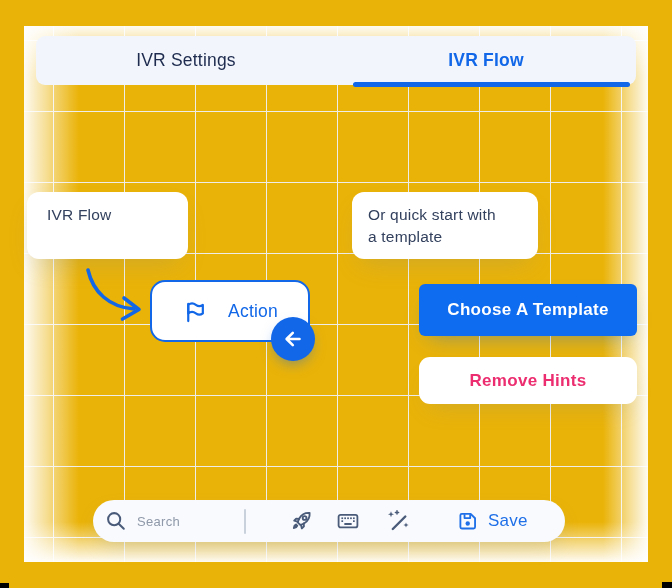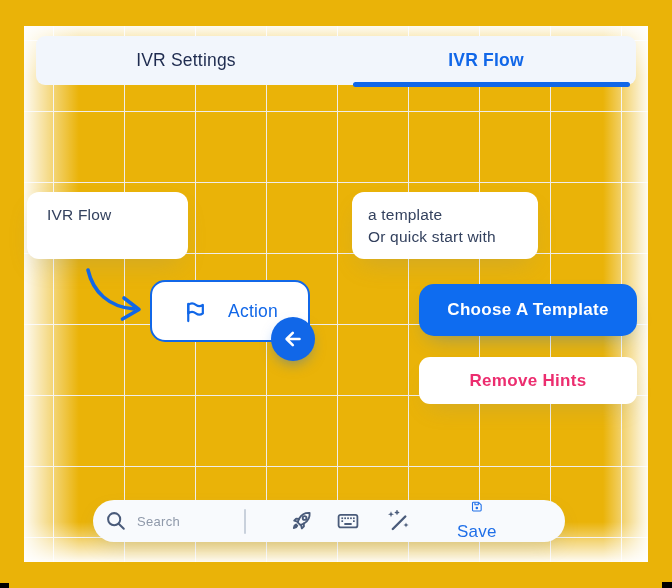--- a/index.html
+++ b/index.html
@@ -105,21 +105,21 @@
     cursor: pointer;
   }
 
   
   .choose-btn {
     position: absolute;
     left: 419px; top: 284px;
     width: 218px; height: 52px;
     background: #0e6cf0;
     border: none;
-    border-radius: 15px;
+    border-radius: 6px;
     color: #ffffff;
     font-family: inherit;
     font-size: 17px; font-weight: 700; letter-spacing: .3px;
     display: flex; align-items: center; justify-content: center;
     box-shadow: 0 10px 22px -10px rgba(14,108,240,.45);
     cursor: pointer;
   }
   .remove-btn {
     position: absolute;
     left: 419px; top: 357px;
@@ -144,21 +144,21 @@
     border-radius: 21px;
     box-shadow: 0 8px 20px -6px rgba(130,150,185,.28);
   }
   .toolbar .abs { position: absolute; display: flex; align-items: center; }
   .tb-search-icon  { left: 12px;  top: 10px; cursor: pointer; }
   .tb-search-label { left: 44px;  top: 0; height: 42px; color: #8f99aa; font-size: 13px; letter-spacing: .3px; cursor: text; }
   .tb-divider      { left: 151px; top: 9px;  width: 2px; height: 25px; background: #c9d1dc; border-radius: 1px; }
   .tb-rocket   { left: 197px; top: 9px; cursor: pointer; }
   .tb-keyboard { left: 243px; top: 9px; cursor: pointer; }
   .tb-wand     { left: 293px; top: 9px; cursor: pointer; }
-  .tb-save     { left: 364px; top: 0; height: 42px; gap: 9px; cursor: pointer; flex-direction: column; }
+  .tb-save     { left: 364px; top: 0; height: 42px; gap: 9px; cursor: pointer; }
   .tb-save .save-label { color: #1f6fe8; font-size: 17px; font-weight: 500; letter-spacing: .2px; }
 
   
   .corner-mark { position: absolute; background: #000; }
   .corner-mark.bl { left: 0;   top: 583px; width: 9px;  height: 5px; }
   .corner-mark.br { left: 662px; top: 582px; width: 10px; height: 6px; }
 </style>
 </head>
 <body>
 
@@ -170,22 +170,22 @@
     <div class="tab settings">IVR Settings</div>
     <div class="tab flow">IVR Flow</div>
     <div class="tab-underline"></div>
   </div>
 
   <div class="hint hint-left">
     <div>IVR Flow</div>
   </div>
 
   <div class="hint hint-right">
+    <div>Or quick start with</div>
     <div>a template</div>
-    <div>Or quick start with</div>
   </div>
 
   <svg class="curve-arrow" width="80" height="60" viewBox="0 0 80 60">
     <path d="M12 8 C 17 30, 33 45, 58 47" fill="none" stroke="#1167e8" stroke-width="3.6" stroke-linecap="round"></path>
     <path d="M48 36 L63 47.5 L46.5 57" fill="none" stroke="#1167e8" stroke-width="3.6" stroke-linecap="round" stroke-linejoin="round"></path>
   </svg>
 
   <div class="action-btn">
     <svg width="25" height="25" viewBox="0 0 24 24">
       <path d="M6 21.2 V4.6" fill="none" stroke="#1167e8" stroke-width="2.1" stroke-linecap="round"></path>

